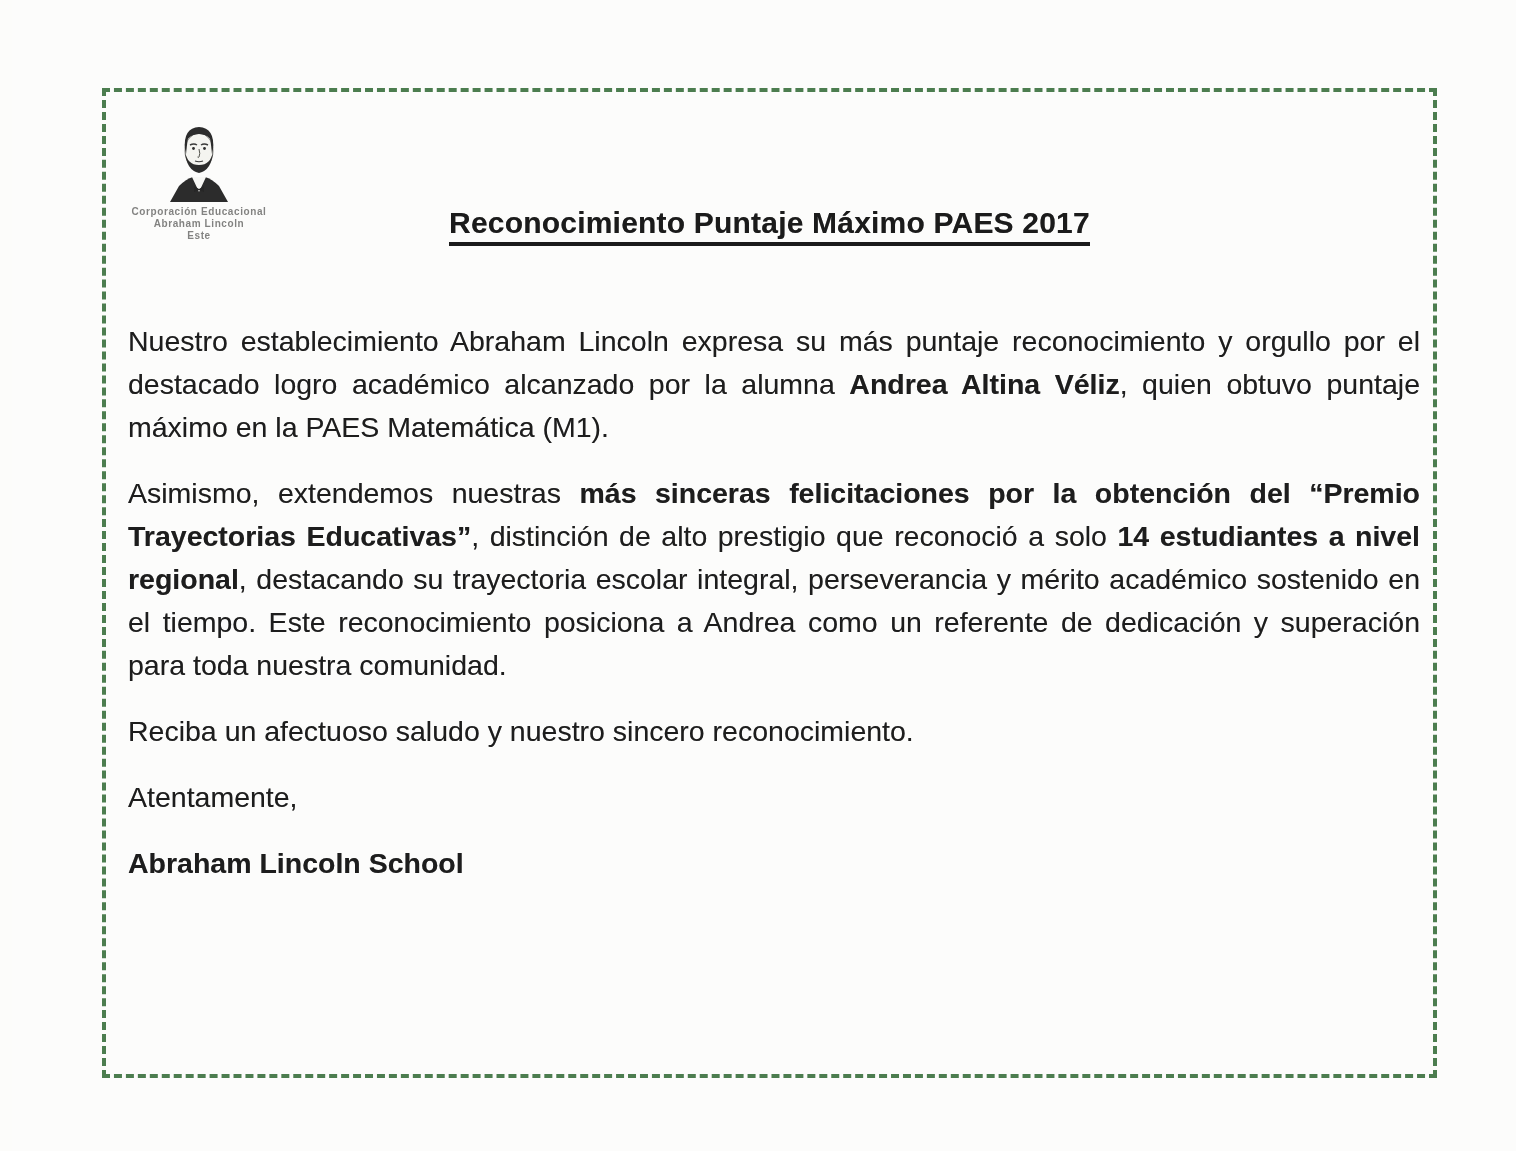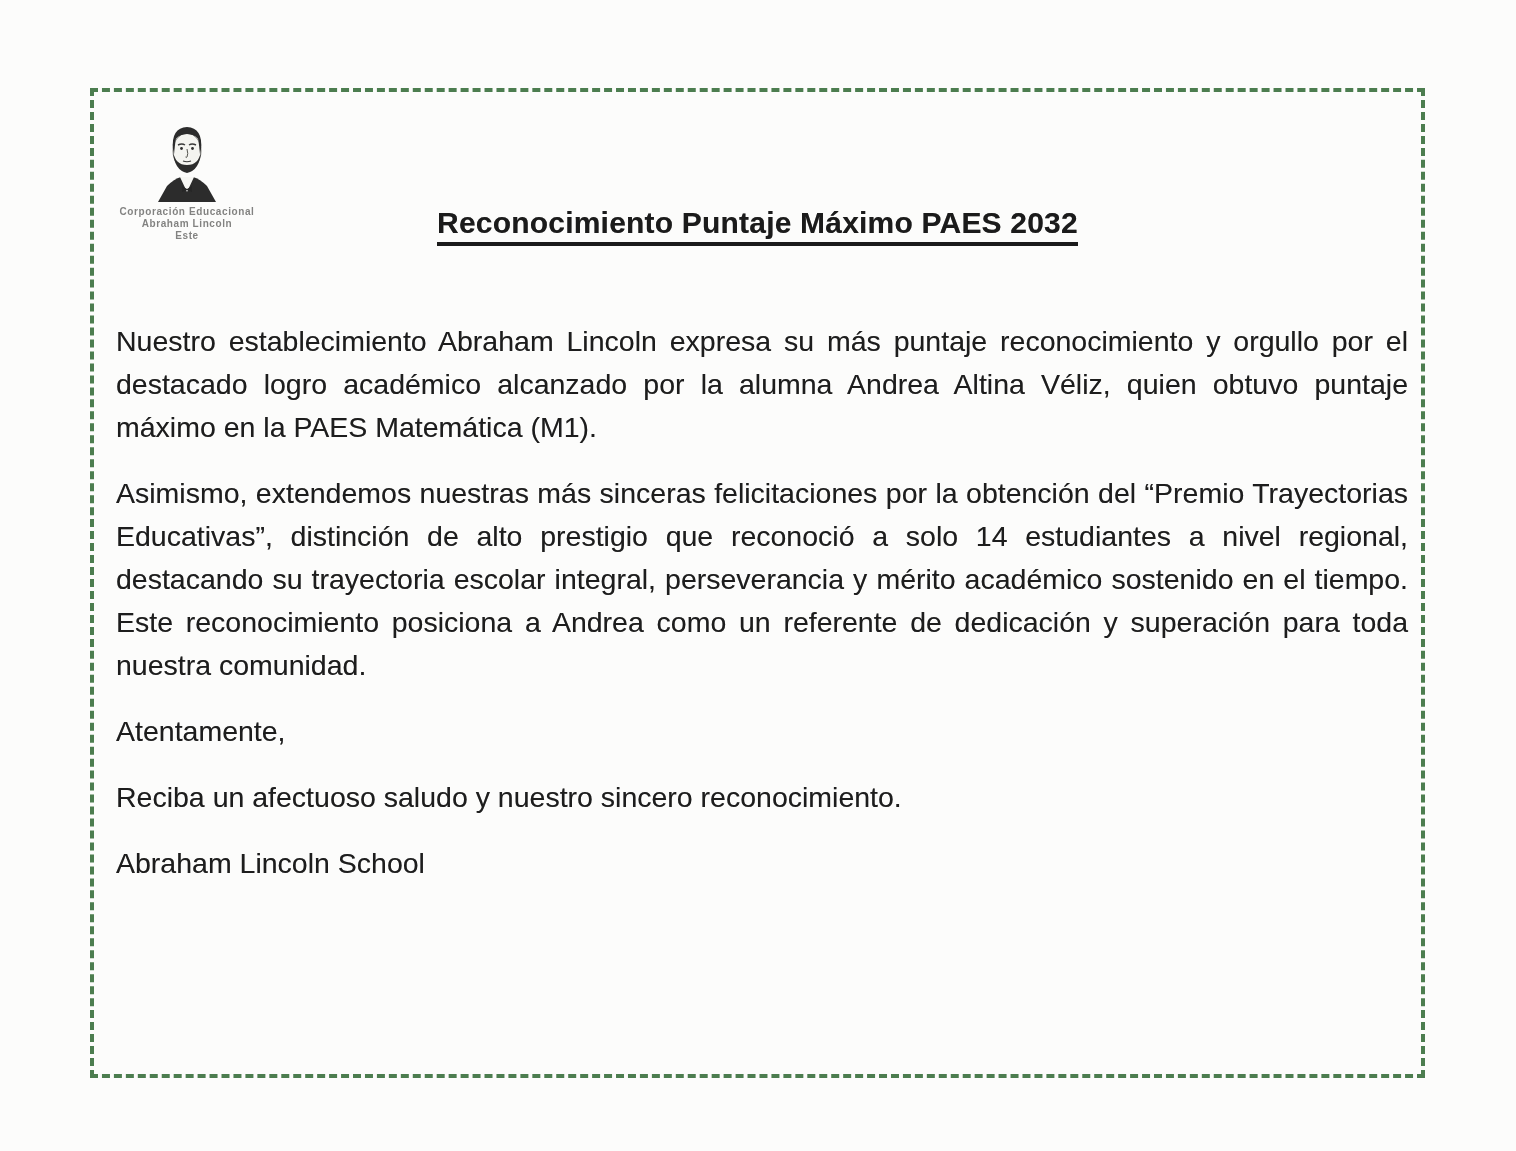--- a/index.html
+++ b/index.html
@@ -3,21 +3,21 @@
 <meta charset="utf-8">
 <style>
   html,body{margin:0;padding:0;}
   body{
     width:1516px;height:1151px;
     background:#fcfcfa;
     font-family:"Liberation Sans","DejaVu Sans",sans-serif;
     position:relative;
     overflow:hidden;
   }
-  .scan-page{position:absolute;inset:0;background:#fcfcfb;}
+  .scan-page{position:absolute;inset:0;background:#fcfcfb;margin-left:12px;}
   .frame{
     position:absolute;left:90px;top:88px;width:1335px;height:990px;
     box-sizing:border-box;
     border:4px dashed #4c7d4f;
   }
   .logo{
     position:absolute;left:112px;top:124px;width:150px;
     text-align:center;
     filter:blur(.3px);
   }
@@ -41,21 +41,21 @@
   .letter-body{
     position:absolute;left:116px;top:320px;width:1292px;
     color:#1d1d1d;
   }
   .letter-body p{
     margin:0 0 23px 0;
     font-size:28.5px;line-height:43px;
     text-align:justify;text-align-last:left;
     text-shadow:0 0 .5px rgba(20,20,20,.4);
   }
-  .letter-body p b{font-weight:normal;}
+  .letter-body p b{font-weight:bold;}
   .letter-body p.no-justify{text-align:left;}
 </style>
 </head>
 <body>
 
 <div class="scan-page">
 
   <div class="frame"></div>
 
   <div class="logo">
@@ -86,24 +86,24 @@
       <path d="M29 37 Q33 38.5 37 37" stroke="#3a3a3a" stroke-width="1.2" fill="none"></path>
     </svg>
     <div class="logo-caption">
       <div>Corporación Educacional</div>
       <div>Abraham Lincoln</div>
       <div>Este</div>
     </div>
   </div>
 
   <div class="doc-title">
-    <span>Reconocimiento Puntaje Máximo PAES 2032</span>
+    <span>Reconocimiento Puntaje Máximo PAES 2017</span>
   </div>
 
   <div class="letter-body" id="letter-body">
       <p><span>Nuestro establecimiento Abraham Lincoln expresa su más puntaje reconocimiento y orgullo por el destacado logro académico alcanzado por la alumna </span><b>Andrea Altina Véliz</b><span>, quien obtuvo puntaje máximo en la PAES Matemática (M1).</span></p>
       <p><span>Asimismo, extendemos nuestras </span><b>más sinceras felicitaciones por la obtención del “Premio Trayectorias Educativas”</b><span>, distinción de alto prestigio que reconoció a solo </span><b>14 estudiantes a nivel regional</b><span>, destacando su trayectoria escolar integral, perseverancia y mérito académico sostenido en el tiempo. Este reconocimiento posiciona a Andrea como un referente de dedicación y superación para toda nuestra comunidad.</span></p>
+      <p class="no-justify"><span>Reciba un afectuoso saludo y nuestro sincero reconocimiento.</span></p>
       <p class="no-justify"><span>Atentamente,</span></p>
-      <p class="no-justify"><span>Reciba un afectuoso saludo y nuestro sincero reconocimiento.</span></p>
       <p class="no-justify"><b>Abraham Lincoln School</b></p>
     </div>
 
 </div>
 
 </body></html>

